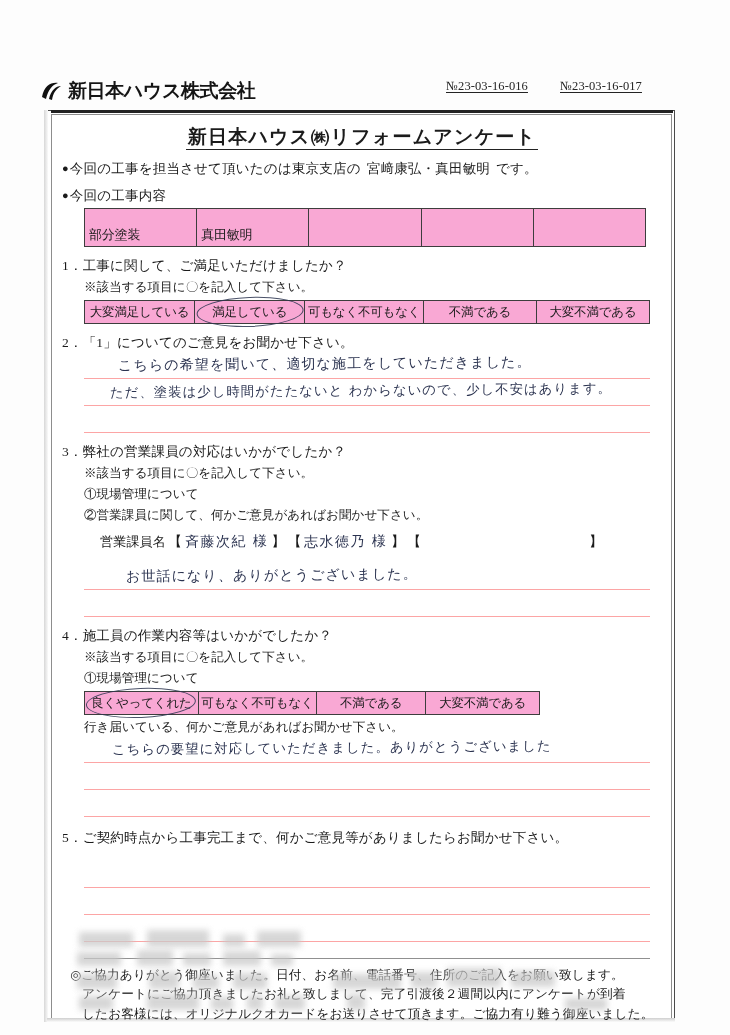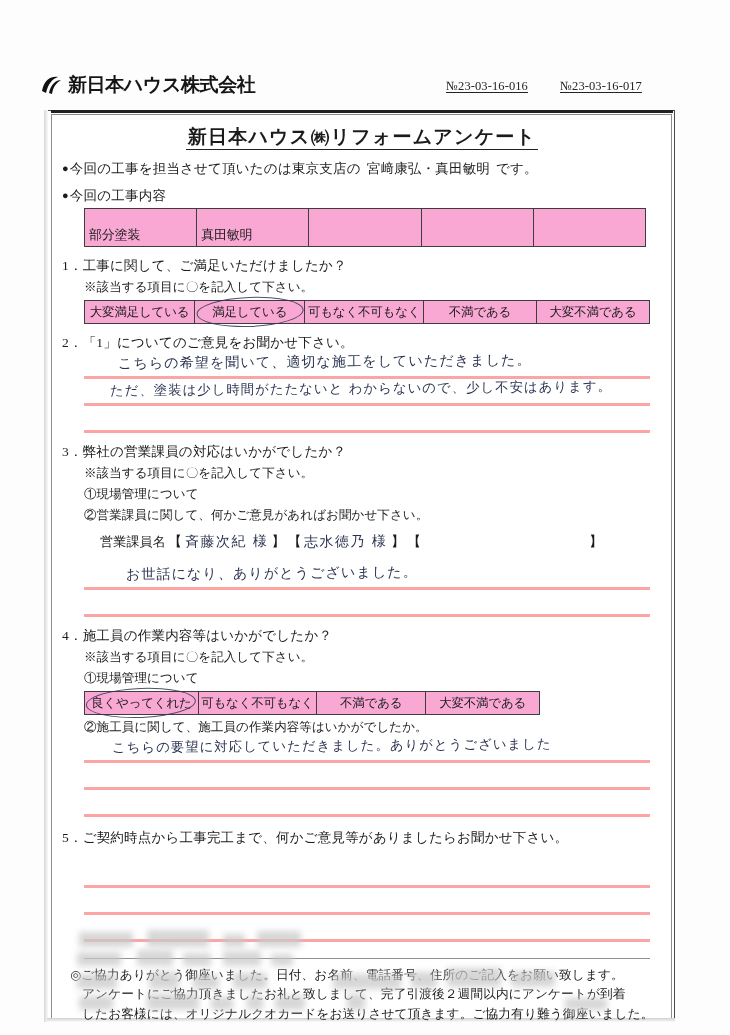--- a/index.html
+++ b/index.html
@@ -24,21 +24,21 @@
   }
 
   
   #letterhead {
     position: absolute;
     left: 0; top: 70px;
     width: 730px; height: 36px;
   }
   #logo-wrap {
     position: absolute;
-    left: 38px; top: 2px;
+    left: 38px; top: 8px;
     display: flex; align-items: center; gap: 5px;
   }
   #logo-mark {
     width: 25px; height: 25px;
     position: relative;
     flex: none;
   }
   #logo-mark svg { display: block; }
   #company-name {
     font-family: "DejaVu Sans", sans-serif;
@@ -195,21 +195,21 @@
     color: #2b3350;
     font-size: 14px;
     letter-spacing: 1.1px;
     white-space: nowrap;
     transform: rotate(-0.5deg);
     transform-origin: left center;
   }
 
   
   .rule {
-    border-bottom: 3px solid #fca5a5;
+    border-bottom: 1px solid #fca5a5;
     height: 27px;
     position: relative;
     margin-left: 22px;
     width: 566px;
     text-decoration: underline;
   }
   .rule .hand {
     position: absolute;
     left: 34px; bottom: 3px;
   }
@@ -394,21 +394,21 @@
         <tbody>
             <tr>
           <td style="width:25%" class="circled">良くやってくれた</td>
           <td style="width:26%">可もなく不可もなく</td>
           <td style="width:24%">不満である</td>
           <td style="width:25%">大変不満である</td>
         </tr>
       </tbody>
         </table>
     </div>
-    <div class="q-sub">②施工員に関して、施工員の作業内容等はいかがでしたか。</div>
+    <div class="q-sub">行き届いている、何かご意見があればお聞かせ下さい。</div>
 
     <div class="rule">
       <span class="hand" style="font-size:13.3px;left:28px">こちらの要望に対応していただきました。ありがとうございました</span>
     </div>
     <div class="rule">
       <span class="hand"></span>
     </div>
     <div class="rule">
       <span class="hand"></span>
     </div>

